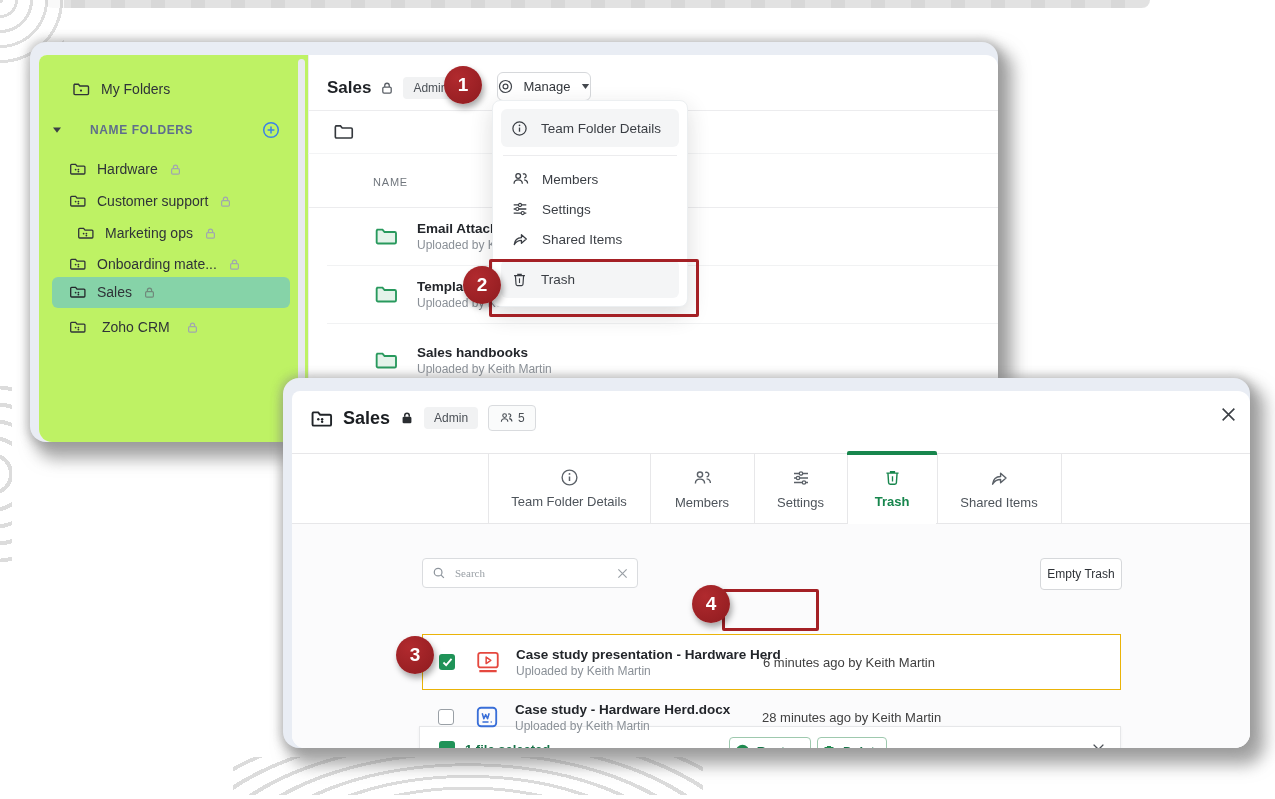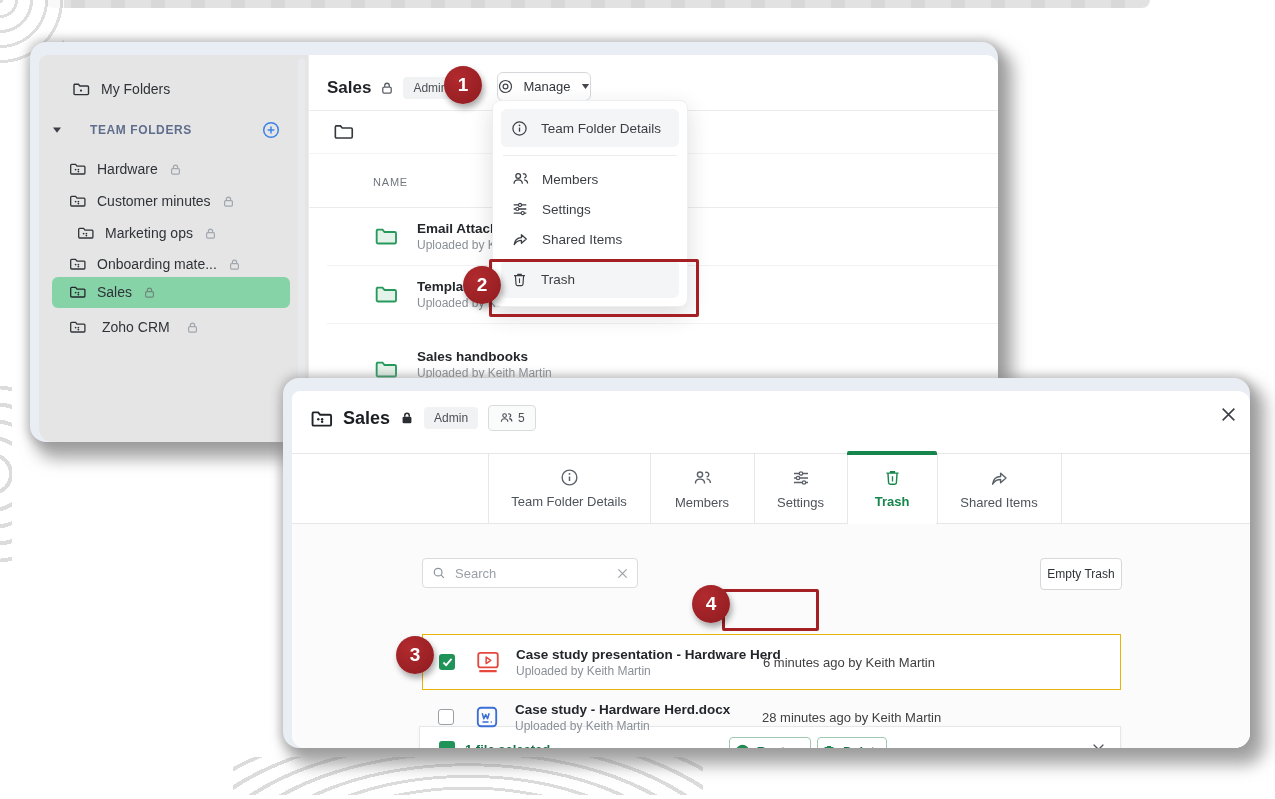--- a/index.html
+++ b/index.html
@@ -20,21 +20,21 @@
      background:repeating-radial-gradient(ellipse at 50% 300%,#d4d4d4 0 6px,#ffffff 6px 24px);}
 
   
   .window{position:absolute;background:#e9edf4;border-radius:16px;
     box-shadow:0 0 10px 3px rgba(135,135,135,.45),10px 12px 16px 5px rgba(110,110,110,.6);}
   .win-content{position:absolute;top:13px;left:9px;right:0;bottom:0;background:#fff;
     border-radius:8px 12px 15px 13px;overflow:hidden;}
 
   
   .bg-window{left:30px;top:42px;width:968px;height:400px;z-index:2;}
-  .sidebar{position:absolute;left:0;top:0;width:269px;height:100%;border-right:1px solid #ececef;background:#e5e5e5;}
+  .sidebar{position:absolute;left:0;top:0;width:269px;height:100%;border-right:1px solid #ececef;background:#bef264;}
   .side-row{position:absolute;display:flex;align-items:center;gap:11px;font-size:14px;color:#2f3338;cursor:pointer;}
   .side-label{white-space:nowrap;}
   .section-label{font-size:12px;font-weight:700;letter-spacing:.6px;color:#5f6e8c;}
   .sel-pill{position:absolute;left:13px;top:222px;width:238px;height:31px;background:#86d3a8;border-radius:6px;}
   .scrollstrip{position:absolute;right:3px;top:4px;width:7px;bottom:6px;background:#e8eaee;border-radius:4px;}
 
   .bg-main-title{position:absolute;left:288px;top:22px;display:flex;align-items:center;gap:9px;}
   .t-title{font-size:17px;font-weight:700;color:#1e2125;}
   .pill{display:inline-flex;align-items:center;background:#f1f2f3;border-radius:4px;font-size:12px;
         color:#4b5056;padding:5px 10px;line-height:1;}
@@ -72,22 +72,22 @@
        justify-content:center;gap:7px;font-size:13px;color:#4e545b;cursor:pointer;background:#fff;}
   .tab .ticon{color:#5b6168;}
   .tab.active{color:#17864d;font-weight:700;}
   .tab.active .ticon{color:#17864d;}
   .tab-activebar{position:absolute;top:60px;height:4px;background:#17864d;border-radius:2px 2px 0 0;}
   .tab-whitepatch{position:absolute;top:132px;height:4px;background:#fff;}
 
   .trash-body{position:absolute;left:0;right:0;top:133px;bottom:0;background:#fbfbfc;}
   .searchbox{position:absolute;left:130px;top:34px;width:216px;height:30px;background:#fff;border:1px solid #dadcdf;
              border-radius:4px;display:flex;align-items:center;padding:0 9px;box-sizing:border-box;gap:7px;}
-  .searchbox input{border:none;outline:none;flex:1;font-size:13px;color:#737373;min-width:0;
-                   font-family:Liberation Sans, sans-serif;background:transparent;}
+  .searchbox input{border:none;outline:none;flex:1;font-size:11px;color:#737373;min-width:0;
+                   font-family:Liberation Serif, serif;background:transparent;}
   .searchbox input::placeholder{color:#9aa0a6;}
   .empty-btn{position:absolute;left:748px;top:34px;width:80px;height:30px;font-size:12px;color:#2f3338;border-radius:4px;}
   .selbar{position:absolute;left:127px;top:202px;width:702px;height:46px;background:#fff;border:1px solid #e6e7e9;
           box-sizing:border-box;display:flex;align-items:center;box-shadow:0 1px 3px rgba(0,0,0,.05);}
   .chk{width:16px;height:16px;border-radius:3px;box-sizing:border-box;flex:none;cursor:pointer;
        display:flex;align-items:center;justify-content:center;}
   .chk.on{background:#1f9358;}
   .chk.off{background:#fff;border:1.5px solid #9aa0a6;}
   .chk .minus{width:9px;height:2.5px;background:#fff;border-radius:1px;}
   .sel-label{font-size:13px;font-weight:700;color:#157347;margin-left:10px;}
@@ -128,21 +128,21 @@
           </span>
           <span class="side-label">My Folders</span>
         </div>
 
         <div class="side-row" style="left:13px;top:68px;">
           <span>
             <svg width="10" height="8" viewBox="0 0 10 8">
                 <path d="M1 1.5h8L5 6.8z" fill="#3c4046"></path>
               </svg>
           </span>
-          <span class="section-label" style="margin-left:17px;">TEAM FOLDERS</span>
+          <span class="section-label" style="margin-left:17px;">NAME FOLDERS</span>
         </div>
         <div class="abs" style="left:223px;top:66px;">
           <svg width="18" height="18" viewBox="0 0 18 18">
               <circle cx="9" cy="9" r="7.3" fill="none" stroke="#3b82e8" stroke-width="1.5"></circle>
               <path d="M9 5.6v6.8M5.6 9h6.8" stroke="#3b82e8" stroke-width="1.5"></path>
             </svg>
         </div>
 
         <div class="sel-pill"></div>
 
@@ -165,21 +165,21 @@
         </div>
         <div class="side-row" style="left:31px;top:138px;">
           <span>
               <svg width="16" height="16" viewBox="0 0 16 16">
                 <path d="M1.6 3.4h4l1.4 1.8h7a.9.9 0 0 1 .9.9v6a.9.9 0 0 1-.9.9H1.6a.9.9 0 0 1-.9-.9V4.3a.9.9 0 0 1 .9-.9z" fill="none" stroke="#2f3338" stroke-width="1.3"></path>
                 <circle cx="5.6" cy="8.6" r=".9" fill="#2f3338"></circle>
                 <circle cx="8.4" cy="10.6" r=".9" fill="#2f3338"></circle>
                 <circle cx="8.4" cy="8.6" r=".9" fill="#2f3338"></circle>
               </svg>
             </span>
-          <span class="side-label">Customer minutes</span>
+          <span class="side-label">Customer support</span>
           <span>
               <svg width="13" height="13" viewBox="0 0 13 13">
                 <rect x="2.6" y="5.6" width="7.8" height="5.6" rx="1.2" fill="none" stroke="#a0a7ae" stroke-width="1.2"></rect>
                 <path d="M4.4 5.6V4.2a2.1 2.1 0 0 1 4.2 0v1.4" fill="none" stroke="#a0a7ae" stroke-width="1.2"></path>
               </svg>
             </span>
         </div>
         <div class="side-row" style="left:39px;top:170px;">
           <span>
               <svg width="16" height="16" viewBox="0 0 16 16">
@@ -303,21 +303,21 @@
         <span class="ficon">
             <svg width="26" height="24" viewBox="0 0 18 18">
               <path d="M2 4.2h4.4l1.5 1.8h7.6a1 1 0 0 1 1 1v6.6a1 1 0 0 1-1 1H3a1 1 0 0 1-1-1V5.2a1 1 0 0 1 1-1z" fill="#e4f3ea" stroke="#28995d" stroke-width="1.4"></path>
             </svg>
           </span>
         <span class="ftexts">
           <div class="fname">Templates</div>
           <div class="fmeta">Uploaded by Keith Martin</div>
         </span>
       </div>
-      <div class="file-row" style="top:268px;align-items:flex-end;">
+      <div class="file-row" style="top:276px;">
         <span class="ficon">
             <svg width="26" height="24" viewBox="0 0 18 18">
               <path d="M2 4.2h4.4l1.5 1.8h7.6a1 1 0 0 1 1 1v6.6a1 1 0 0 1-1 1H3a1 1 0 0 1-1-1V5.2a1 1 0 0 1 1-1z" fill="#e4f3ea" stroke="#28995d" stroke-width="1.4"></path>
             </svg>
           </span>
         <span class="ftexts">
           <div class="fname">Sales handbooks</div>
           <div class="fmeta">Uploaded by Keith Martin</div>
         </span>
       </div>

